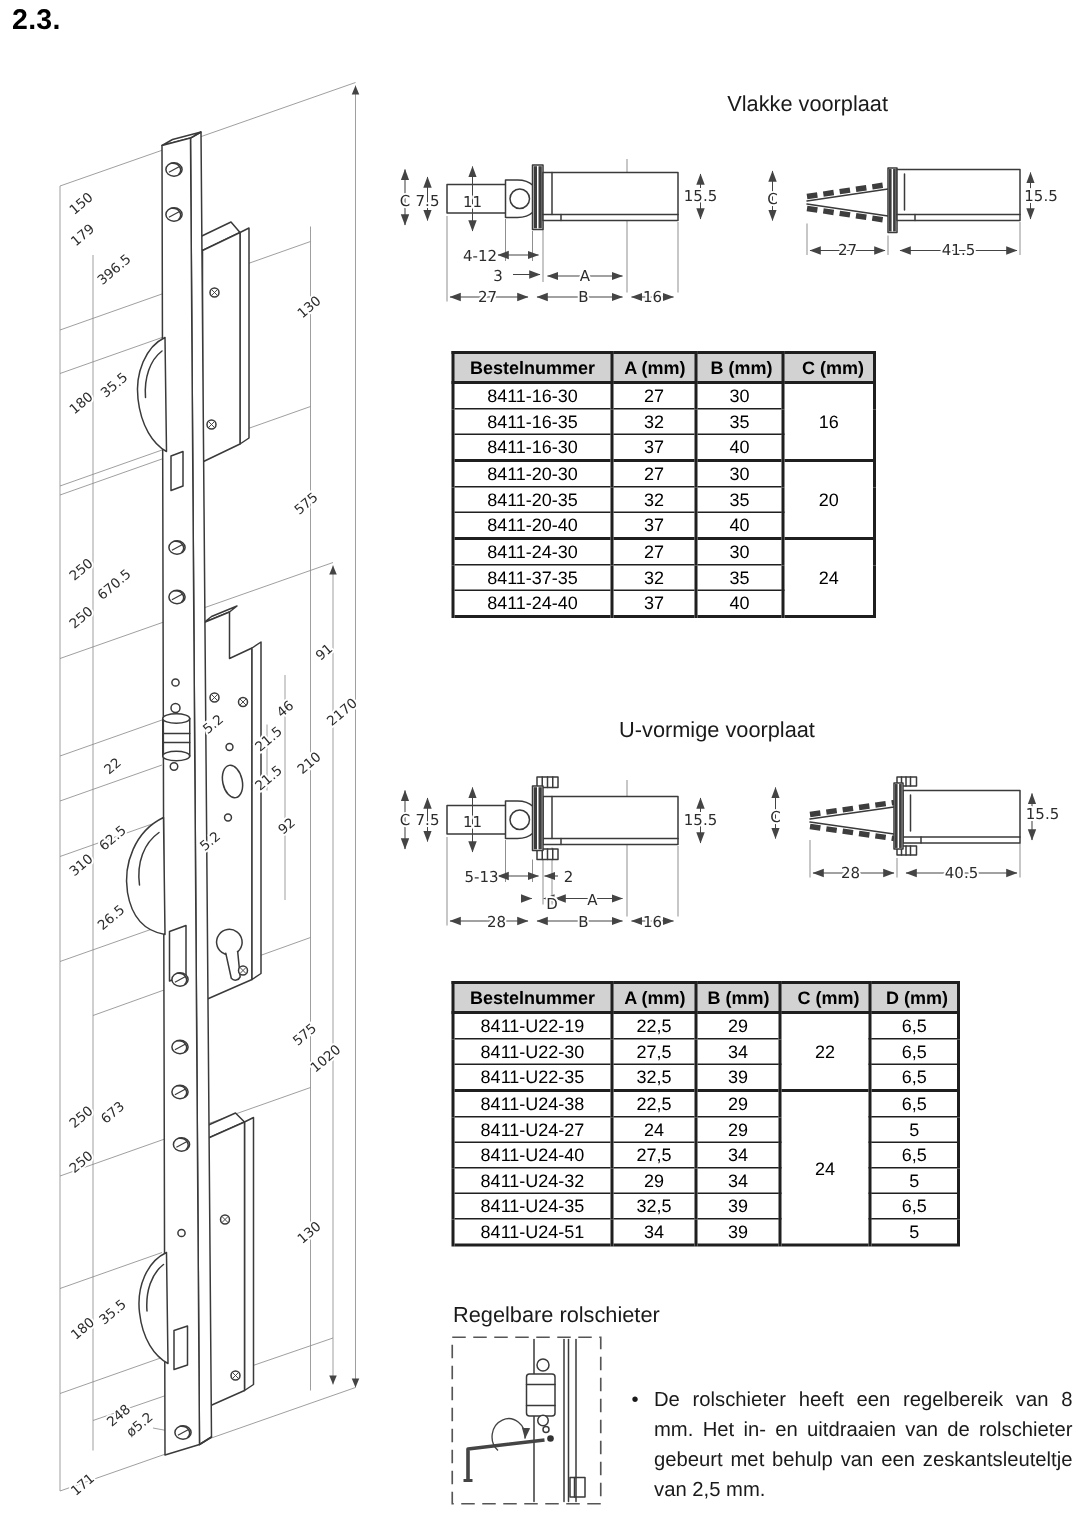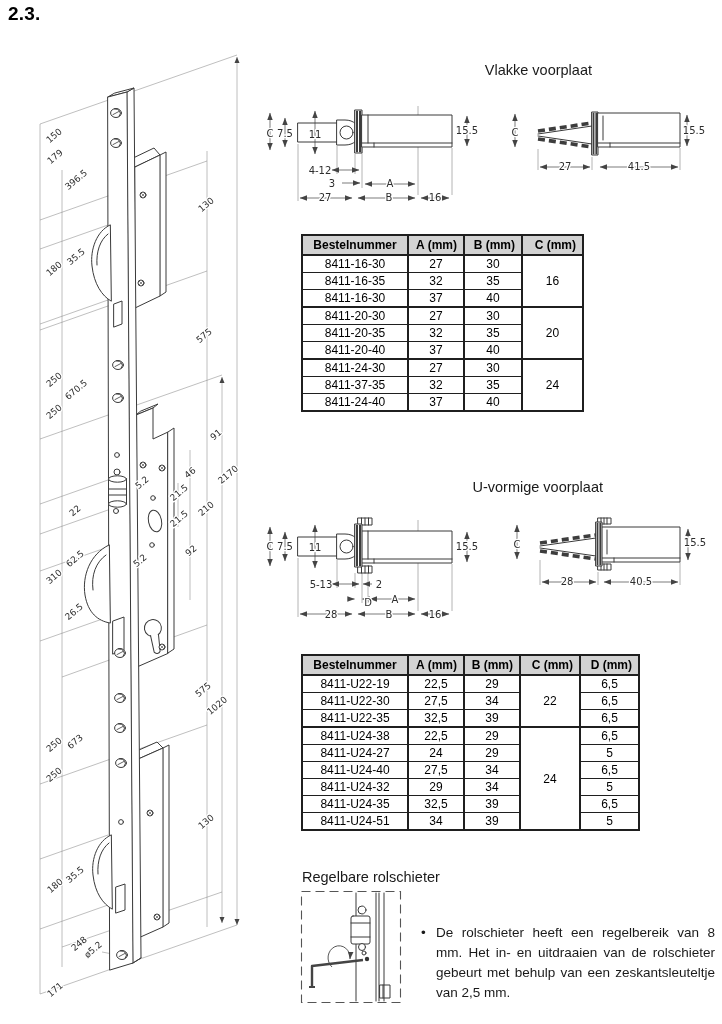--- a/index.html
+++ b/index.html
@@ -2,21 +2,21 @@
 <html><head>
 <meta charset="utf-8">
 <style>
   html,body{margin:0;padding:0}
   body{width:722px;height:1024px;background:#fff;position:relative;overflow:hidden;
        font-family:"Liberation Sans",sans-serif;color:#111}
   .abs{position:absolute}
   .title{left:8px;top:3px;display:flex;gap:36px;font-size:19px;font-weight:bold;color:#000;letter-spacing:.2px}
   .sec-h{font-size:14.5px;color:#1a1a1a}
   #h-vlakke{left:342px;top:62px;width:250px;text-align:right}
-  #h-uvorm{left:353px;top:479px;width:250px;text-align:right}
+  #h-uvorm{left:353px;top:479px;width:250px;text-align:center}
   #h-rol{left:302px;top:869px}
   svg{position:absolute;overflow:visible}
   .p{stroke:#3a3a3a;stroke-width:1;fill:none;stroke-linejoin:round;stroke-linecap:round}
   .pf{fill:#fff}
   .dk{fill:#3d3d3d;stroke:none}
   .w{stroke:#8a8a8a;stroke-width:.55;fill:none}
   .dim{stroke:#444;stroke-width:.7;fill:none}
   .ext{stroke:#777;stroke-width:.55;fill:none}
   .pr{stroke:#3d3d3d;stroke-width:3.6;stroke-dasharray:7 4;fill:none}
   .ah{fill:#444;stroke:none}

